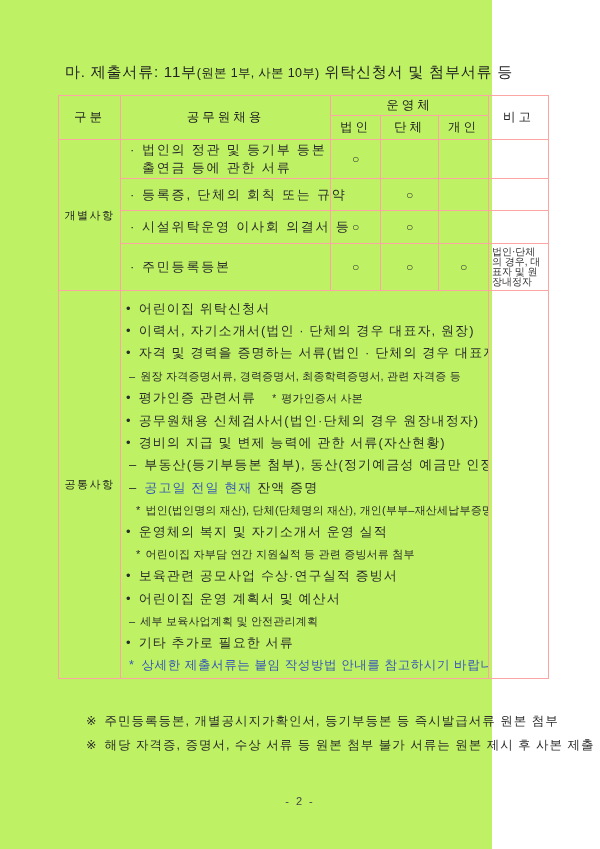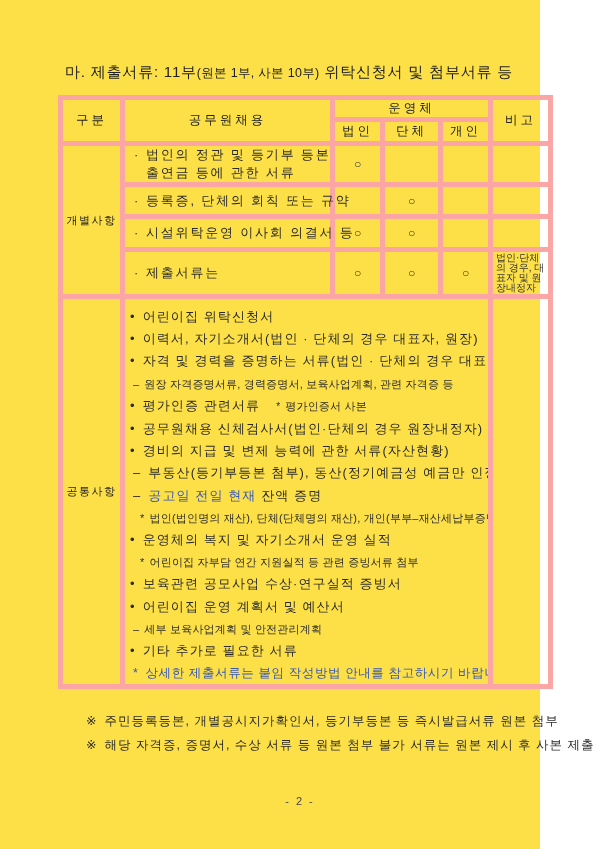--- a/index.html
+++ b/index.html
@@ -3,33 +3,33 @@
 <meta charset="utf-8">
 <style>
   * { box-sizing: border-box; margin: 0; padding: 0; }
   html, body { width: 600px; height: 849px; }
   body {
     background: #ffffff;
     font-family: "Liberation Sans", "DejaVu Sans", sans-serif;
     color: #2b2b2b;
     overflow: hidden;
   }
-  .page { position: relative; width: 540px; height: 849px; background: #fde047; }
+  .page { position: relative; width: 492px; height: 849px; background: #bef264; }
 
   .doc-title {
     position: absolute; top: 63px; left: 65px;
     font-size: 15px; letter-spacing: 0.8px; white-space: nowrap; color: #222;
   }
   .doc-title .small-paren { font-size: 12.5px; letter-spacing: 0.3px; }
 
   table.doc-table {
     position: absolute; top: 95px; left: 58px;
     width: 490px; border-collapse: collapse; table-layout: fixed;
   }
-  .doc-table th, .doc-table td { border: 5px solid #fca5a5; }
+  .doc-table th, .doc-table td { border: 1px solid #fca5a5; }
   .doc-table th {
     font-weight: normal; font-size: 12.5px; letter-spacing: 3px;
     text-align: center; vertical-align: middle; color: #222;
   }
   tr.h1 { height: 20px; }
   tr.h2 { height: 24px; }
   tr.r1 { height: 39px; }
   tr.r2 { height: 32px; padding-left: 32px; }
   tr.r3 { height: 33px; }
   tr.r4 { height: 47px; }
@@ -136,34 +136,34 @@
         <td class="item">
           <div class="iline"><span class="imk">·</span><span>시설위탁운영 이사회 의결서 등</span></div>
         </td>
         <td class="circ">○</td>
         <td class="circ">○</td>
         <td class="circ"></td>
         <td class="bigo"></td>
       </tr>
       <tr class="r4">
         <td class="item">
-          <div class="iline"><span class="imk">·</span><span>제출서류는</span></div>
+          <div class="iline"><span class="imk">·</span><span>주민등록등본</span></div>
         </td>
         <td class="circ">○</td>
         <td class="circ">○</td>
         <td class="circ">○</td>
         <td class="bigo">법인·단체의 경우, 대표자 및 원장내정자</td>
       </tr>
       <tr class="rc">
         <td class="gubun">공통사항</td>
         <td class="common-cell" colspan="4">
             <div class="cline main"><span class="mk">•</span><span>어린이집 위탁신청서</span></div>
             <div class="cline main"><span class="mk">•</span><span>이력서, 자기소개서(법인 · 단체의 경우 대표자, 원장)</span></div>
             <div class="cline main"><span class="mk">•</span><span>자격 및 경력을 증명하는 서류(법인 · 단체의 경우 대표자, 원장)</span></div>
-            <div class="cline sub ind1"><span class="mk">–</span><span>원장 자격증명서류, 경력증명서, 보육사업계획, 관련 자격증 등</span></div>
+            <div class="cline sub ind1"><span class="mk">–</span><span>원장 자격증명서류, 경력증명서, 최종학력증명서, 관련 자격증 등</span></div>
             <div class="cline main"><span class="mk">•</span><span>평가인증 관련서류</span><span class="append"><span class="mk2">*</span><span>평가인증서 사본</span></span></div>
             <div class="cline main"><span class="mk">•</span><span>공무원채용 신체검사서(법인·단체의 경우 원장내정자)</span></div>
             <div class="cline main"><span class="mk">•</span><span>경비의 지급 및 변제 능력에 관한 서류(자산현황)</span></div>
             <div class="cline main ind1"><span class="mk">–</span><span>부동산(등기부등본 첨부), 동산(정기예금성 예금만 인정)</span></div>
             <div class="cline main ind1"><span class="mk">–</span><span style="color: rgb(54, 86, 184);">공고일 전일 현재</span><span> 잔액 증명</span></div>
             <div class="cline sub ind2"><span class="mk">*</span><span>법인(법인명의 재산), 단체(단체명의 재산), 개인(부부–재산세납부증명서)</span></div>
             <div class="cline main"><span class="mk">•</span><span>운영체의 복지 및 자기소개서 운영 실적</span></div>
             <div class="cline sub ind2"><span class="mk">*</span><span>어린이집 자부담 연간 지원실적 등 관련 증빙서류 첨부</span></div>
             <div class="cline main"><span class="mk">•</span><span>보육관련 공모사업 수상·연구실적 증빙서</span></div>
             <div class="cline main"><span class="mk">•</span><span>어린이집 운영 계획서 및 예산서</span></div>

